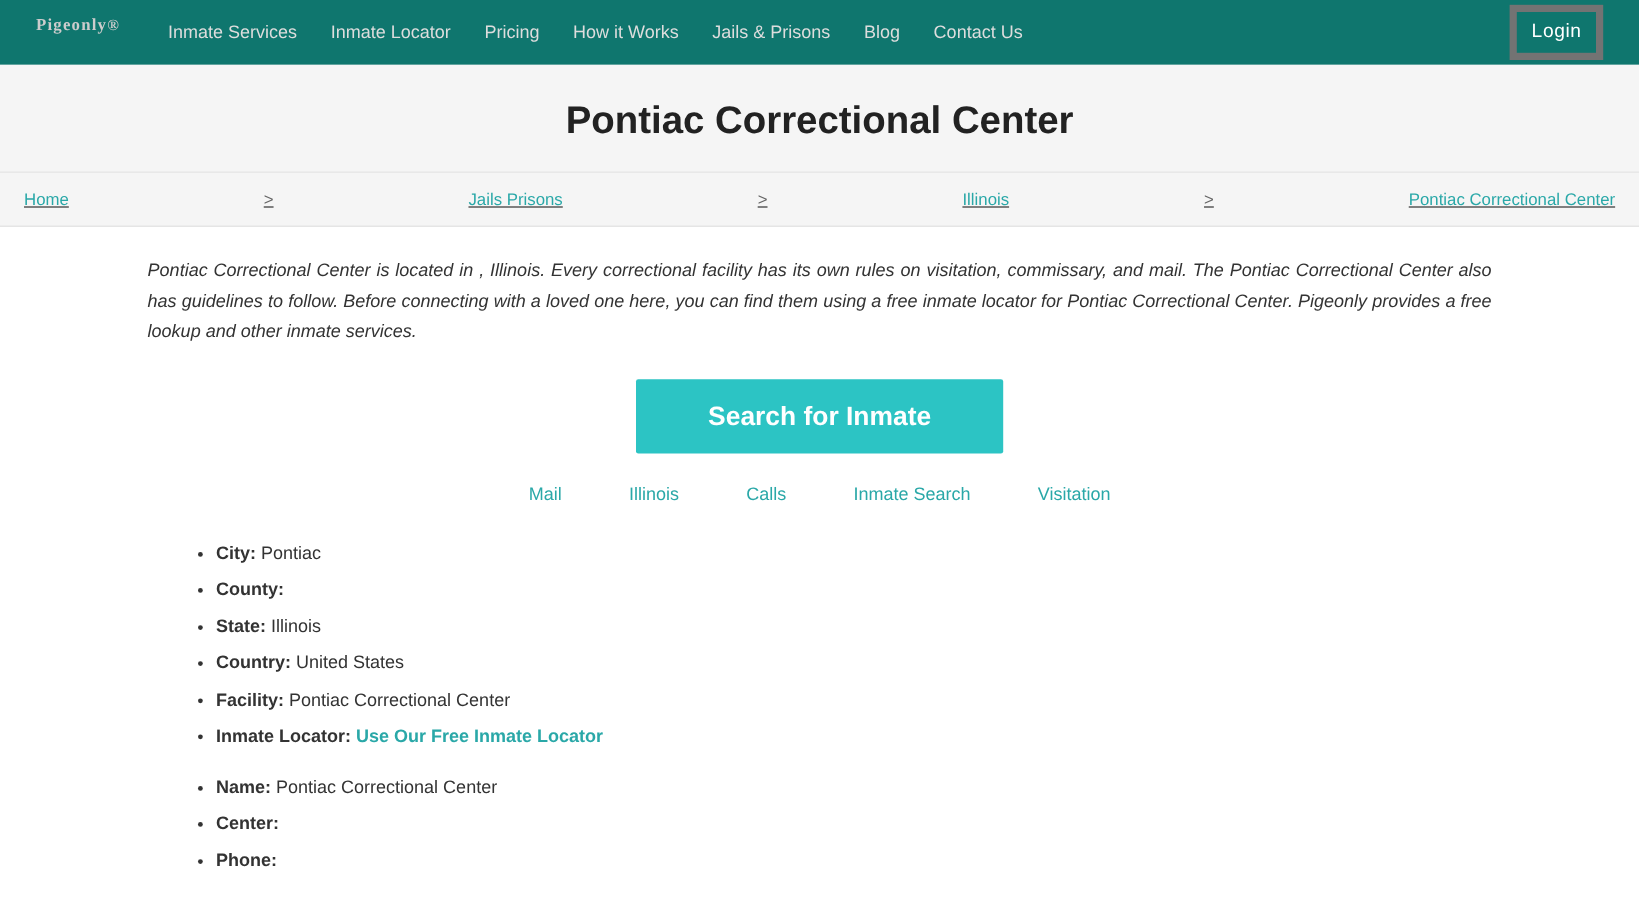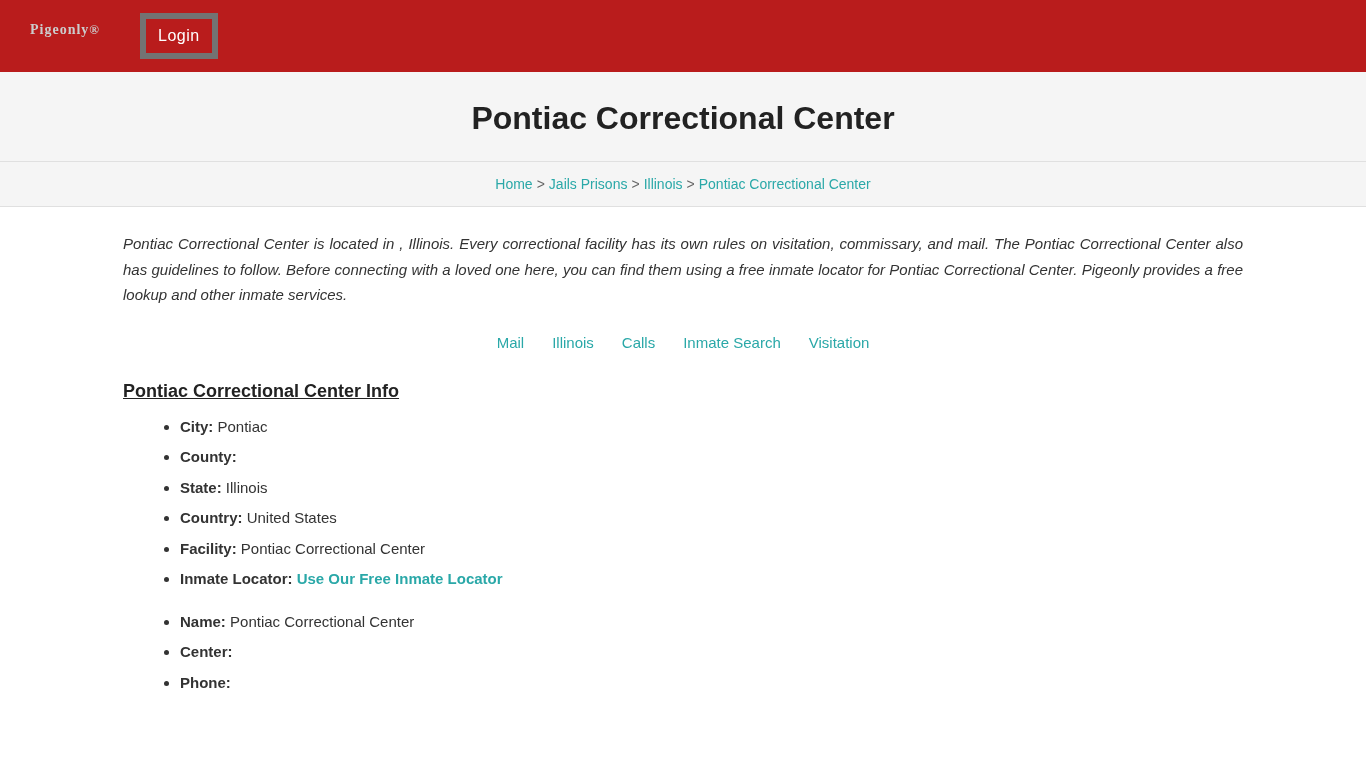--- a/index.html
+++ b/index.html
@@ -1,24 +1,24 @@
 <!DOCTYPE html>
 <html><head>
   <meta charset="utf-8">
   <style>
     * { margin: 0; padding: 0; box-sizing: border-box; }
     body { font-family: Arial, sans-serif; font-size: 15px; color: #333; background: #fff; }
 
     
     nav {
-      background: #b91c1c;
+      background: #0f766e;
       display: flex;
       align-items: center;
       padding: 0 30px;
-      height: 72px;
+      height: 54px;
     }
     .nav-logo {
       color: #fff;
       font-size: 26px;
       font-weight: bold;
       letter-spacing: 1px;
       margin-right: 40px;
       font-family: Georgia, serif;
       flex-shrink: 0;
     }
@@ -59,26 +59,27 @@
       margin-bottom: 6px;
     }
     .page-header .updated {
       font-size: 14px;
       color: #666;
     }
 
     
     .breadcrumb {
       display: flex;
-      justify-content: center;
+      justify-content: space-between;
       gap: 4px;
       padding: 14px 20px;
       font-size: 14px;
       background: #f5f5f5;
       border-bottom: 1px solid #e0e0e0;
+      text-decoration: underline;
     }
     .breadcrumb a {
       color: #2aa8a8;
       text-decoration: none;
     }
     .breadcrumb .sep { color: #666; }
     .breadcrumb .current { color: #2aa8a8; }
 
     
     .main-content {
@@ -110,21 +111,21 @@
       font-size: 22px;
       font-weight: bold;
       cursor: pointer;
       border-radius: 2px;
     }
 
     
     .tabs {
       display: flex;
       justify-content: center;
-      gap: 28px;
+      gap: 56px;
       margin-bottom: 30px;
     }
     .tabs a {
       color: #2aa8a8;
       text-decoration: none;
       font-size: 15px;
     }
 
     
     .section-title {
@@ -154,20 +155,29 @@
       font-weight: bold;
     }
   </style>
 </head>
 <body>
 
 <nav>
   <div class="nav-logo">
     <span>Pigeonly</span><span style="font-size:13px;vertical-align:super;">®</span>
   </div>
+  <ul class="nav-links">
+    <li><a href="#">Inmate Services</a></li>
+    <li><a href="#">Inmate Locator</a></li>
+    <li><a href="#">Pricing</a></li>
+    <li><a href="#">How it Works</a></li>
+    <li><a href="#">Jails &amp; Prisons</a></li>
+    <li><a href="#">Blog</a></li>
+    <li><a href="#">Contact Us</a></li>
+  </ul>
   <button class="nav-login">Login</button>
 </nav>
 
 <div class="page-header">
   <h1>Pontiac Correctional Center</h1>
 </div>
 
 <div class="breadcrumb">
   <a href="#">Home</a>
   <span class="sep">&gt;</span>
@@ -175,31 +185,33 @@
   <span class="sep">&gt;</span>
   <a href="#">Illinois</a>
   <span class="sep">&gt;</span>
   <span class="current">Pontiac Correctional Center</span>
 </div>
 
 <div class="main-content">
 
   <p class="description">Pontiac Correctional Center is located in , Illinois. Every correctional facility has its own rules on visitation, commissary, and mail. The Pontiac Correctional Center also has guidelines to follow. Before connecting with a loved one here, you can find them using a free inmate locator for Pontiac Correctional Center. Pigeonly provides a free lookup and other inmate services.</p>
 
+  <div class="search-btn-wrap">
+    <button class="search-btn">Search for Inmate</button>
+  </div>
 
   <div class="tabs">
     <a href="#">Mail</a>
     <a href="#">Illinois</a>
     <a href="#">Calls</a>
     <a href="#">Inmate Search</a>
     <a href="#">Visitation</a>
   </div>
 
   <div>
-    <div class="section-title">Pontiac Correctional Center Info</div>
     <ul class="info-list">
       <li>
         <span class="label">City:</span>
         <span>Pontiac</span>
       </li>
       <li>
         <span class="label">County:</span>
         <span></span>
       </li>
       <li>

